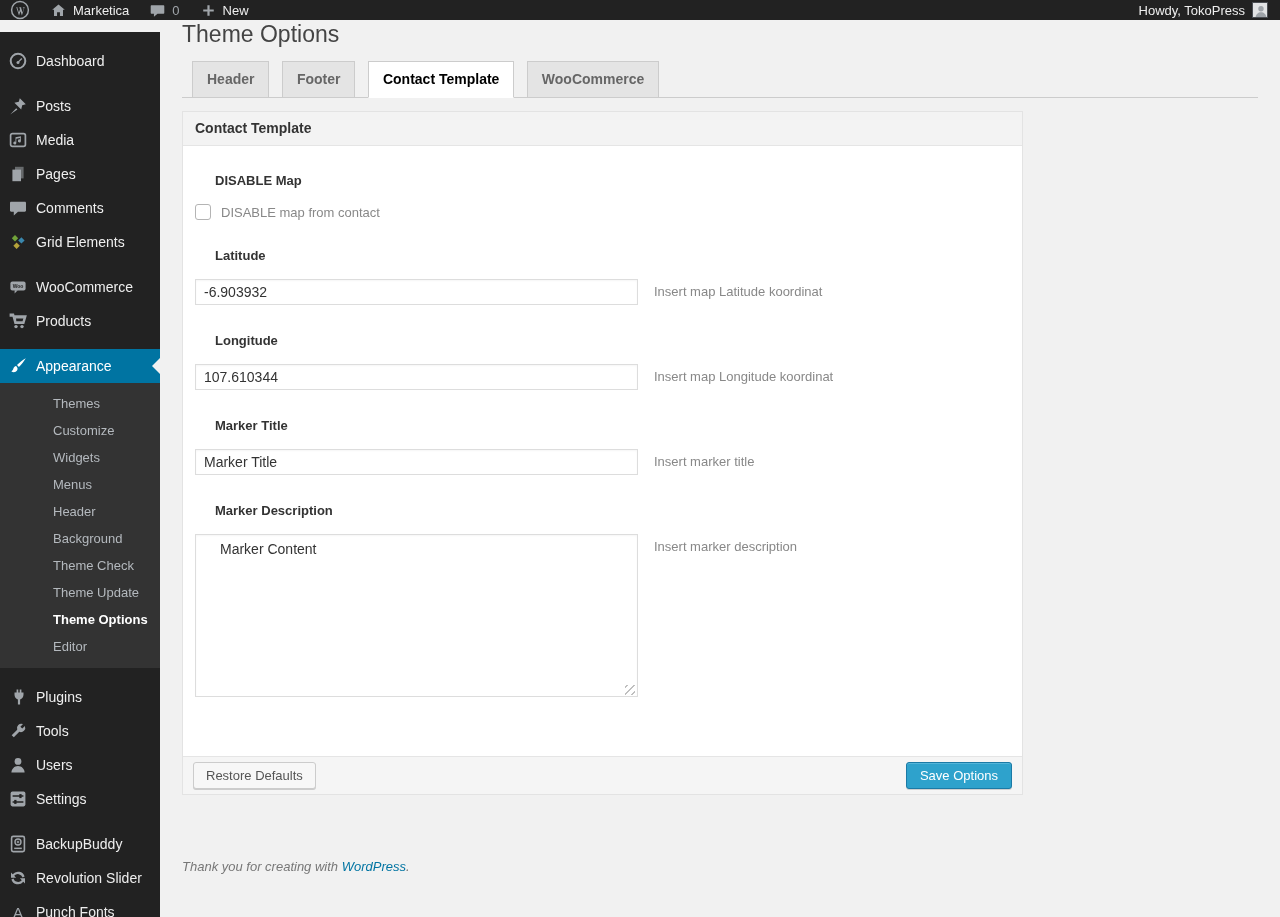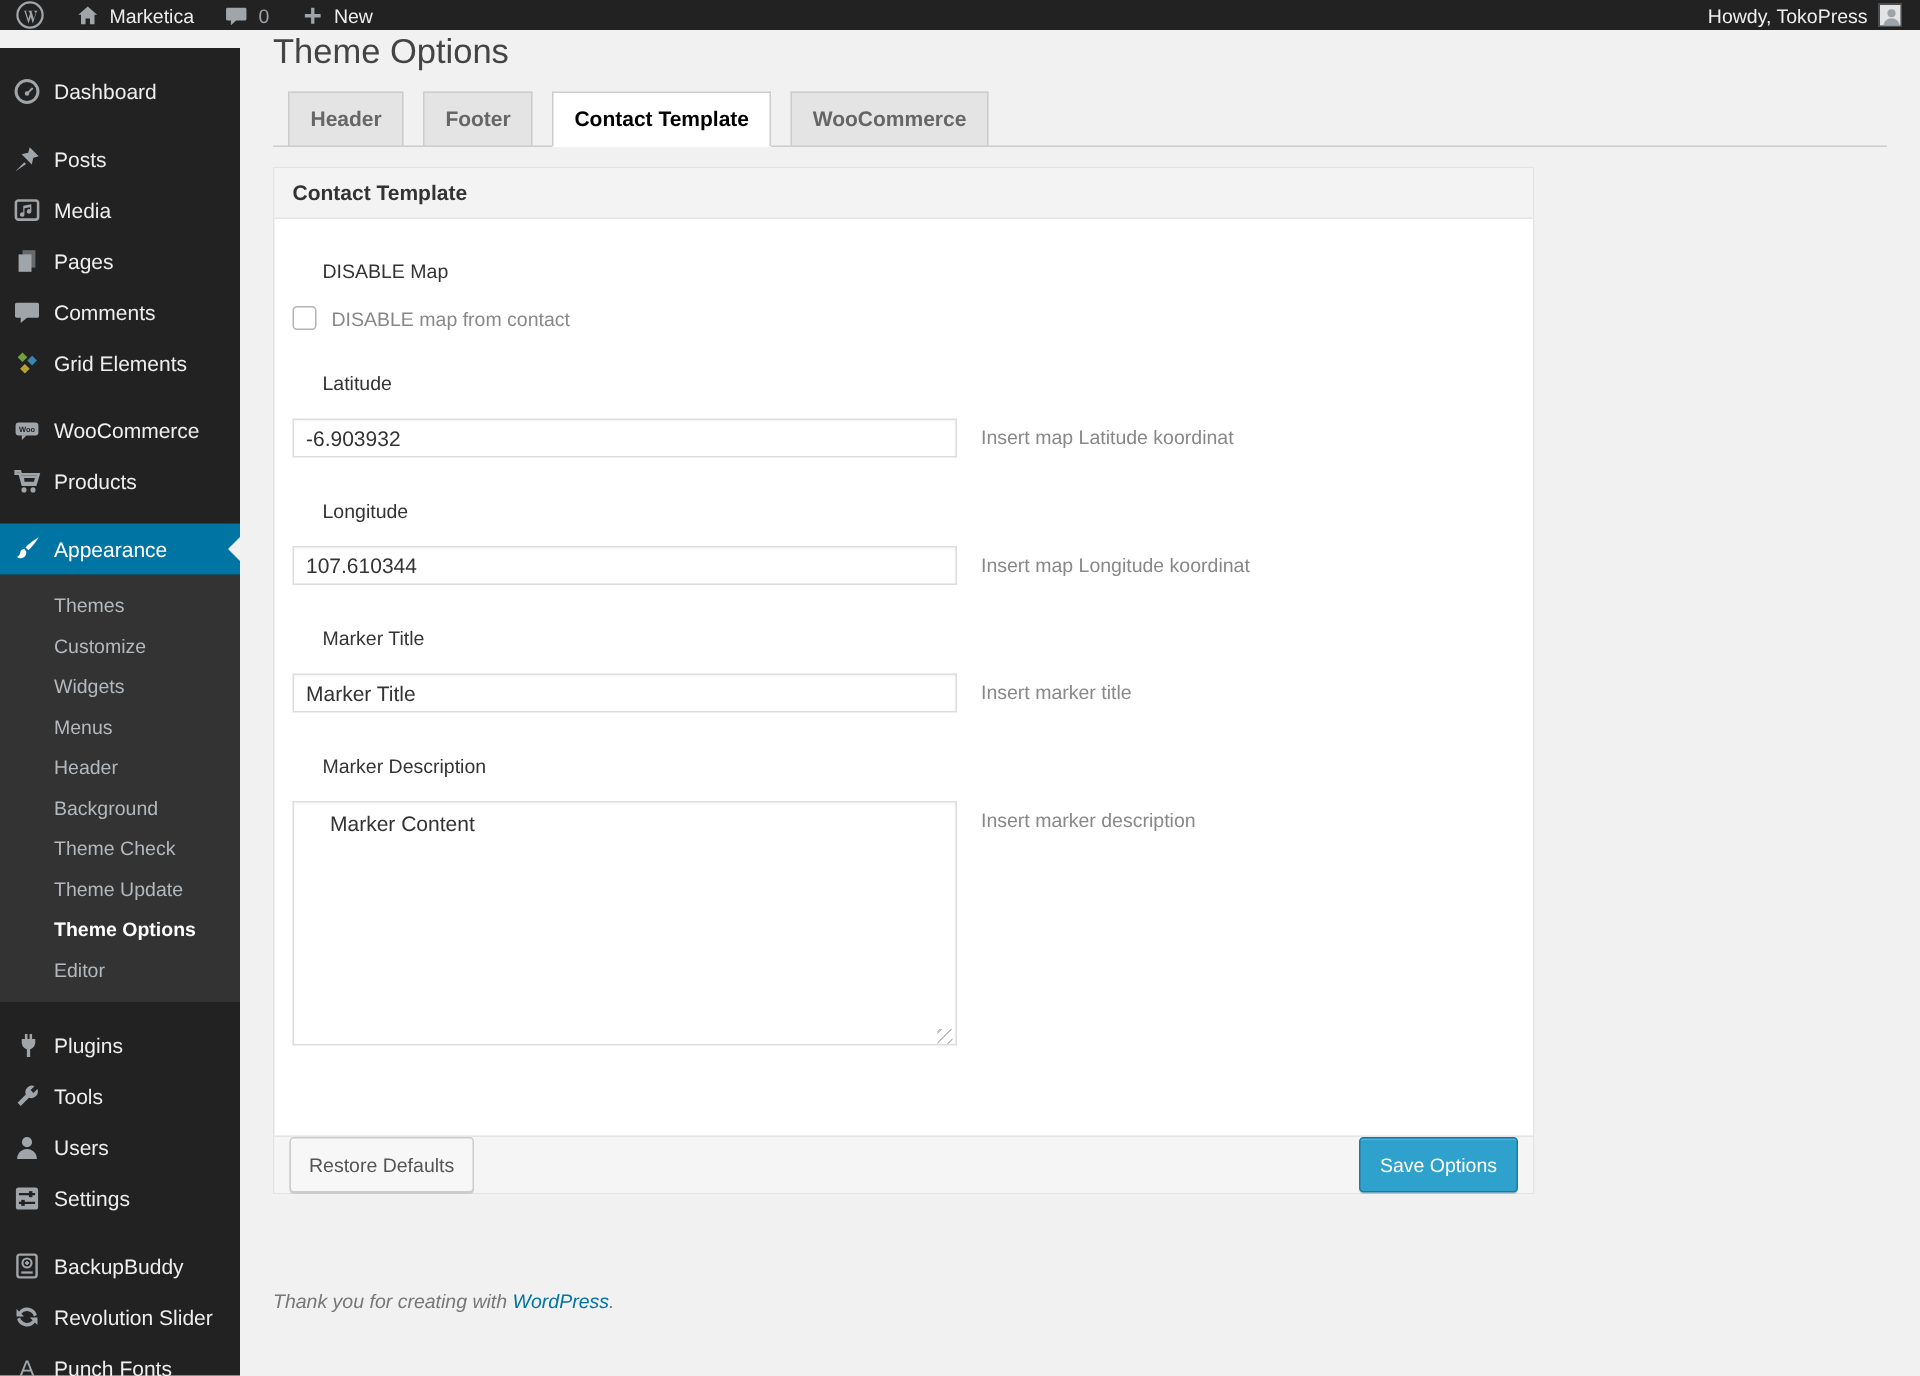--- a/index.html
+++ b/index.html
@@ -35,21 +35,21 @@
   .menu-item .ic { width:20px; height:20px; margin:0 8px 0 8px; color:#a0a5aa; flex:none; }
   .menu-sep { height:11px; }
   .menu-gap { height:12px; }
   .menu-item.current { background:#0074a2; color:#fff; }
   .menu-item.current .ic { color:#fff; }
   .menu-item.current:after {
     content:""; position:absolute; right:0; top:50%; margin-top:-8px;
     width:0; height:0; border:8px solid transparent; border-right-color:#f1f1f1;
   }
   .submenu { background:#333; padding:7px 0 8px; }
-  .submenu-item { padding:7px 12px 7px 36px; font-size:13px; color:#b4b9be; cursor:pointer; line-height:13px; }
+  .submenu-item { padding:7px 12px 7px 53px; font-size:13px; color:#b4b9be; cursor:pointer; line-height:13px; }
   .submenu-item.current { color:#fff; font-weight:bold; }
   .ic { fill:currentColor; }
   .pf-letter { width:20px; margin:0 8px; text-align:center; color:#a0a5aa; font-size:15px; flex:none; }
 
   
   #content { margin-left:160px; padding:20px 22px 0 22px; }
   .page-title { font-size:23px; font-weight:400; color:#444; margin:0 0 12px; line-height:29px; }
 
   .nav-tab-wrapper { border-bottom:1px solid #ccc; padding-left:10px; }
   .nav-tab {
@@ -61,21 +61,21 @@
   .nav-tab-active { background:#fff; color:#000; border-bottom-color:#fff; }
 
   .panel { width:841px; margin-top:13px; background:#fff; border:1px solid #e3e3e3; }
   .panel-header {
     background:#f3f3f3; border-bottom:1px solid #e5e5e5;
     padding:8px 12px; font-size:14px; font-weight:bold; color:#333; line-height:17px;
   }
   .panel-body { padding:28px 12px 55px; }
   .group { margin-bottom:29px; }
   .group:last-child { margin-bottom:0; }
-  .field-label { display:block; font-size:13px; font-weight:normal; color:#333; line-height:13px; margin:0 0 17px;padding-left:20px; }
+  .field-label { display:block; font-size:13px; font-weight:bold; color:#333; line-height:13px; margin:0 0 17px;padding-left:20px; }
   .check-row { display:flex; align-items:center; gap:10px; font-size:13px; color:#888; }
   .checkbox { width:16px; height:16px; background:#fff; border:1px solid #b4b4b4; border-radius:3px; cursor:pointer; flex:none; }
   .row { display:flex; align-items:flex-start; }
   input.text {
     width:443px; height:26px; padding:3px 8px;
     border:1px solid #ddd; background:#fff; color:#333; font-size:14px;
     font-family:"Liberation Sans", sans-serif; box-shadow:inset 0 1px 2px rgba(0,0,0,.04);
   }
   .desc { margin-left:16px; padding-top:6px; font-size:13px; color:#888; line-height:13px; }
   .ta-wrap { position:relative; }
@@ -83,21 +83,21 @@
     width:443px; height:163px; padding:6px 24px; resize:none;
     border:1px solid #ddd; background:#fff; color:#333; font-size:14px;
     font-family:"Liberation Sans", sans-serif; box-shadow:inset 0 1px 2px rgba(0,0,0,.04);
   }
   .resize-handle {
     position:absolute; right:3px; bottom:6px; width:10px; height:10px; pointer-events:none;
     background:repeating-linear-gradient(-45deg, transparent 0 2px, #bfbfbf 2px 3px, transparent 3px 5px);
   }
   .panel-footer {
     background:#f5f5f5; border-top:1px solid #e5e5e5;
-    height:38px; padding:0 10px; display:flex; 
+    height:38px; padding:0 10px; display:flex; align-items:center;
   }
   .btn { font-family:"Liberation Sans", sans-serif; font-size:13px; border-radius:3px; cursor:pointer; line-height:17px; }
   .btn-secondary {
     padding:4px 12px; background:#f7f7f7; border:1px solid #ccc; color:#555;
     box-shadow:0 1px 0 #ccc;
   }
   .btn-primary {
     margin-left:auto; padding:4px 13px; background:#2ea2cc; border:1px solid #1b7aa6; color:#fff;
     box-shadow:inset 0 1px 0 rgba(120,200,230,.5), 0 1px 0 rgba(0,0,0,.15);
   }

